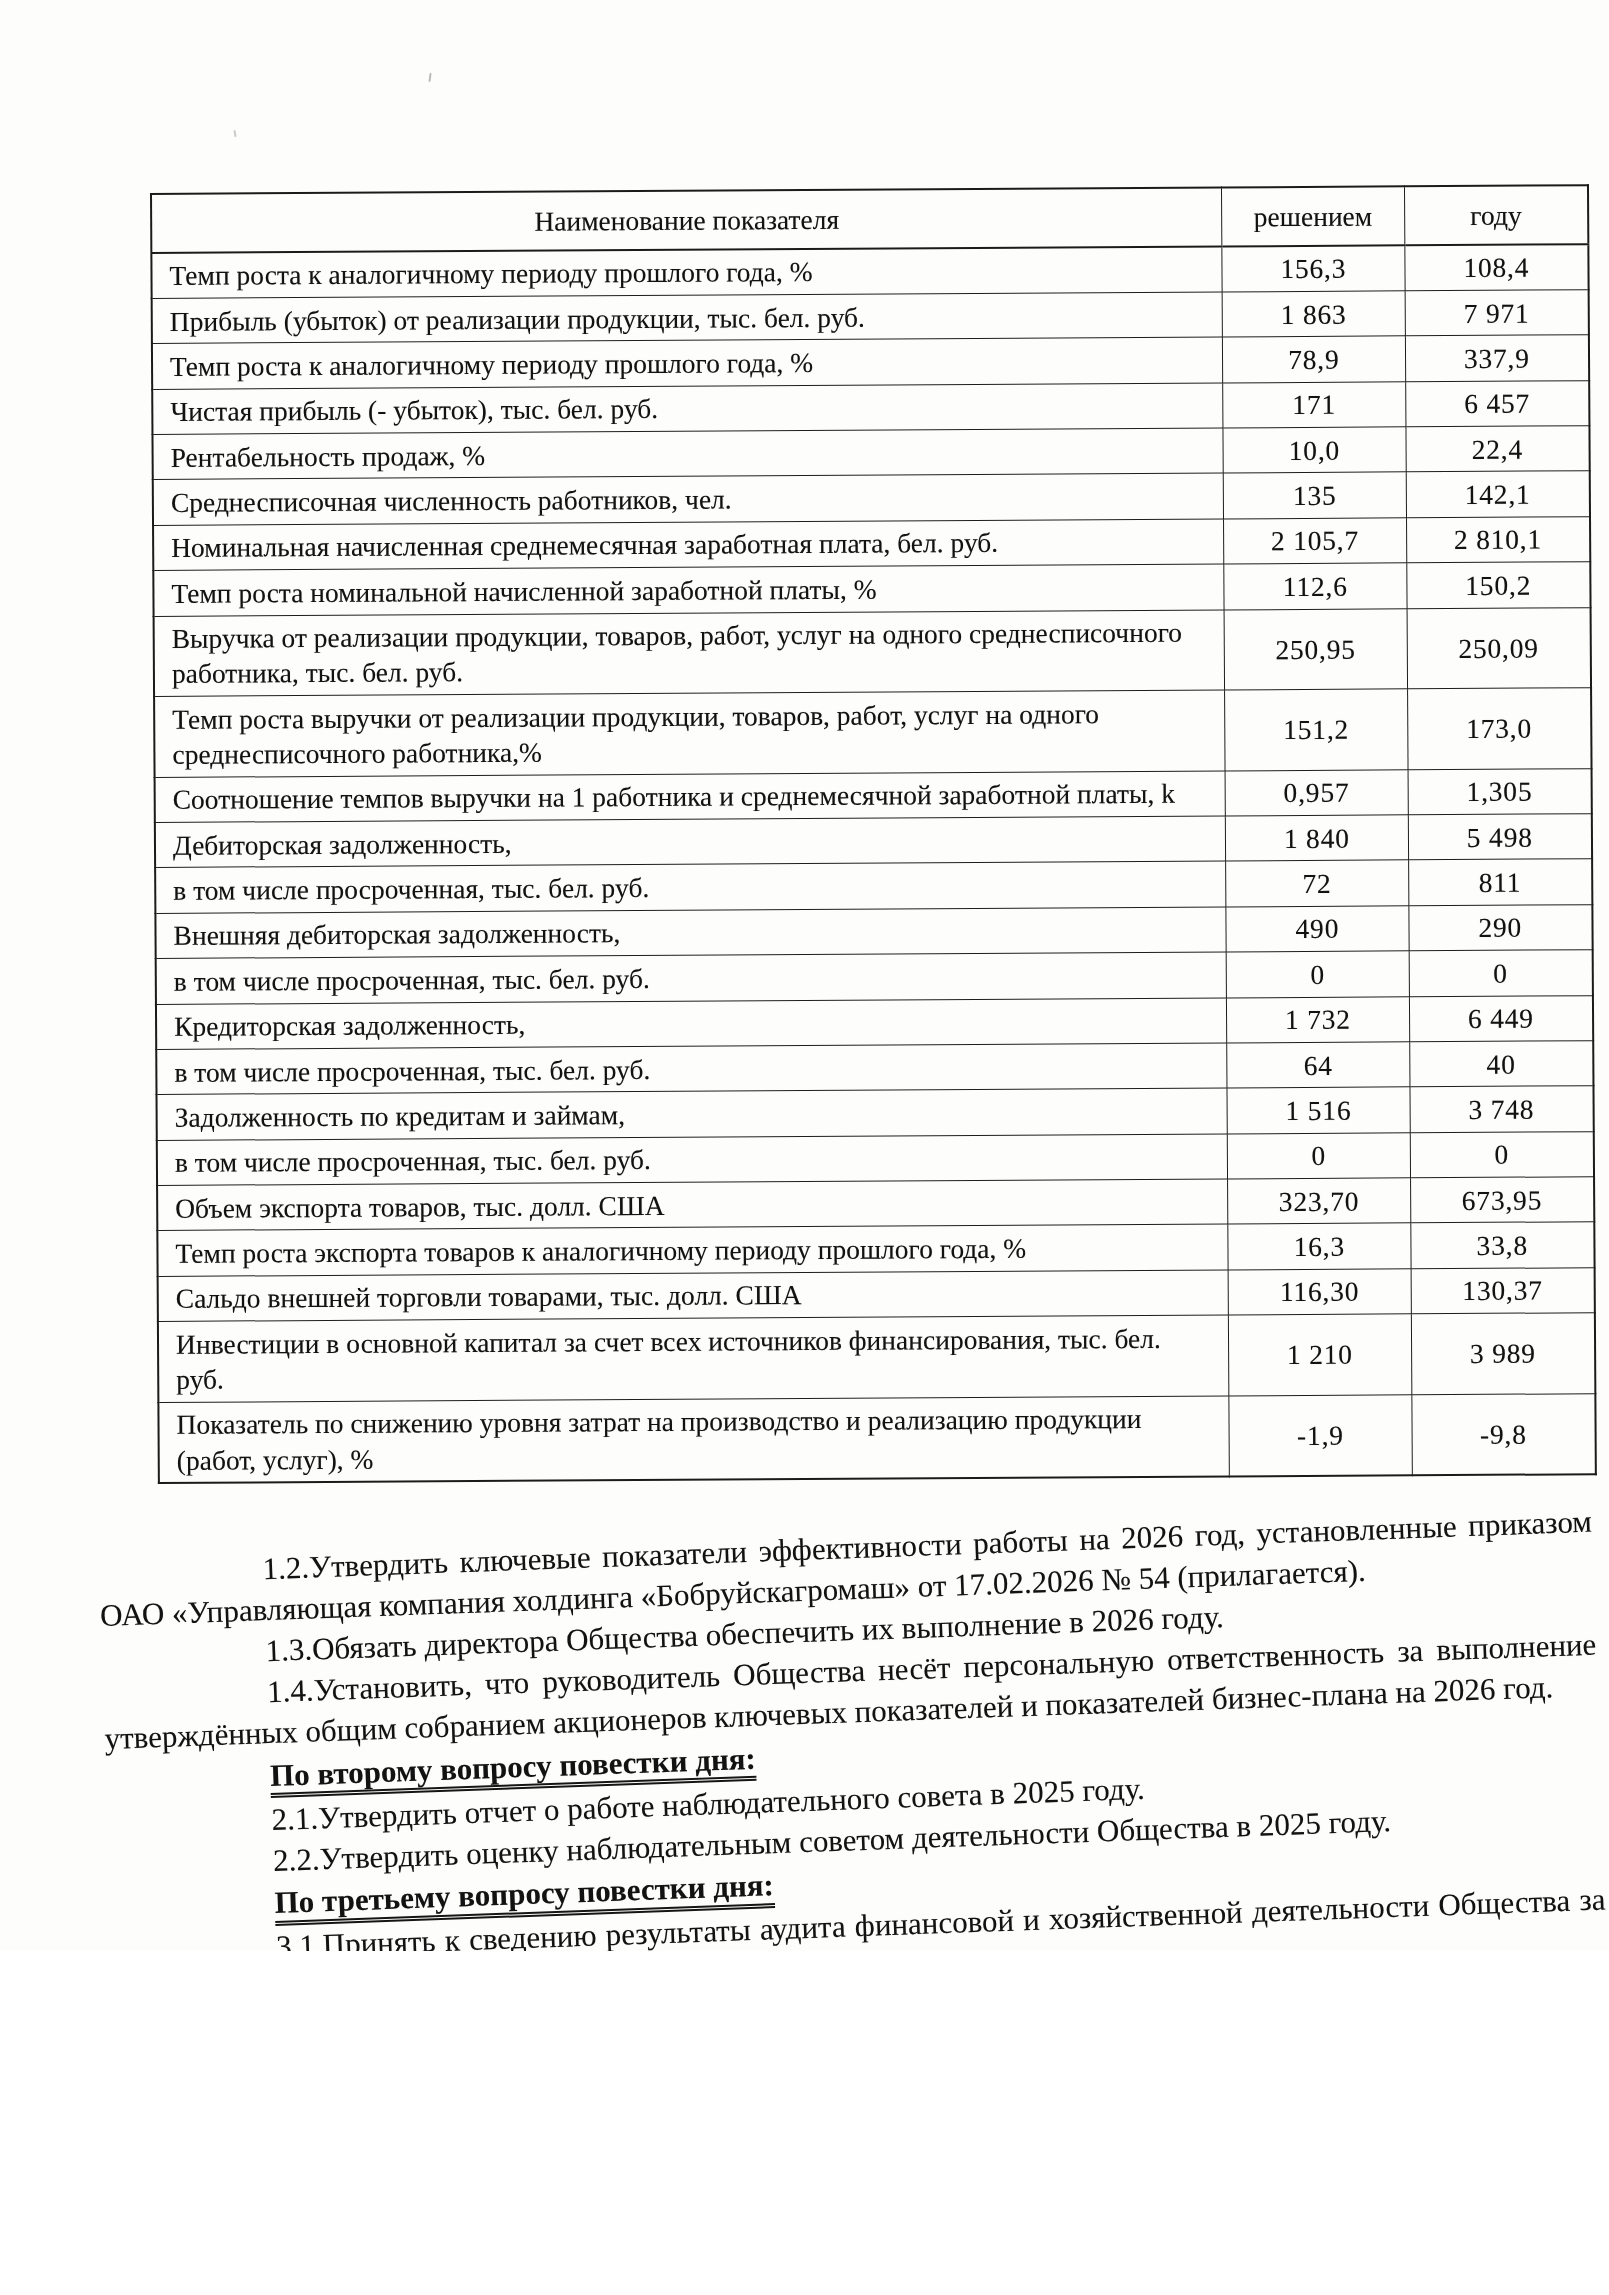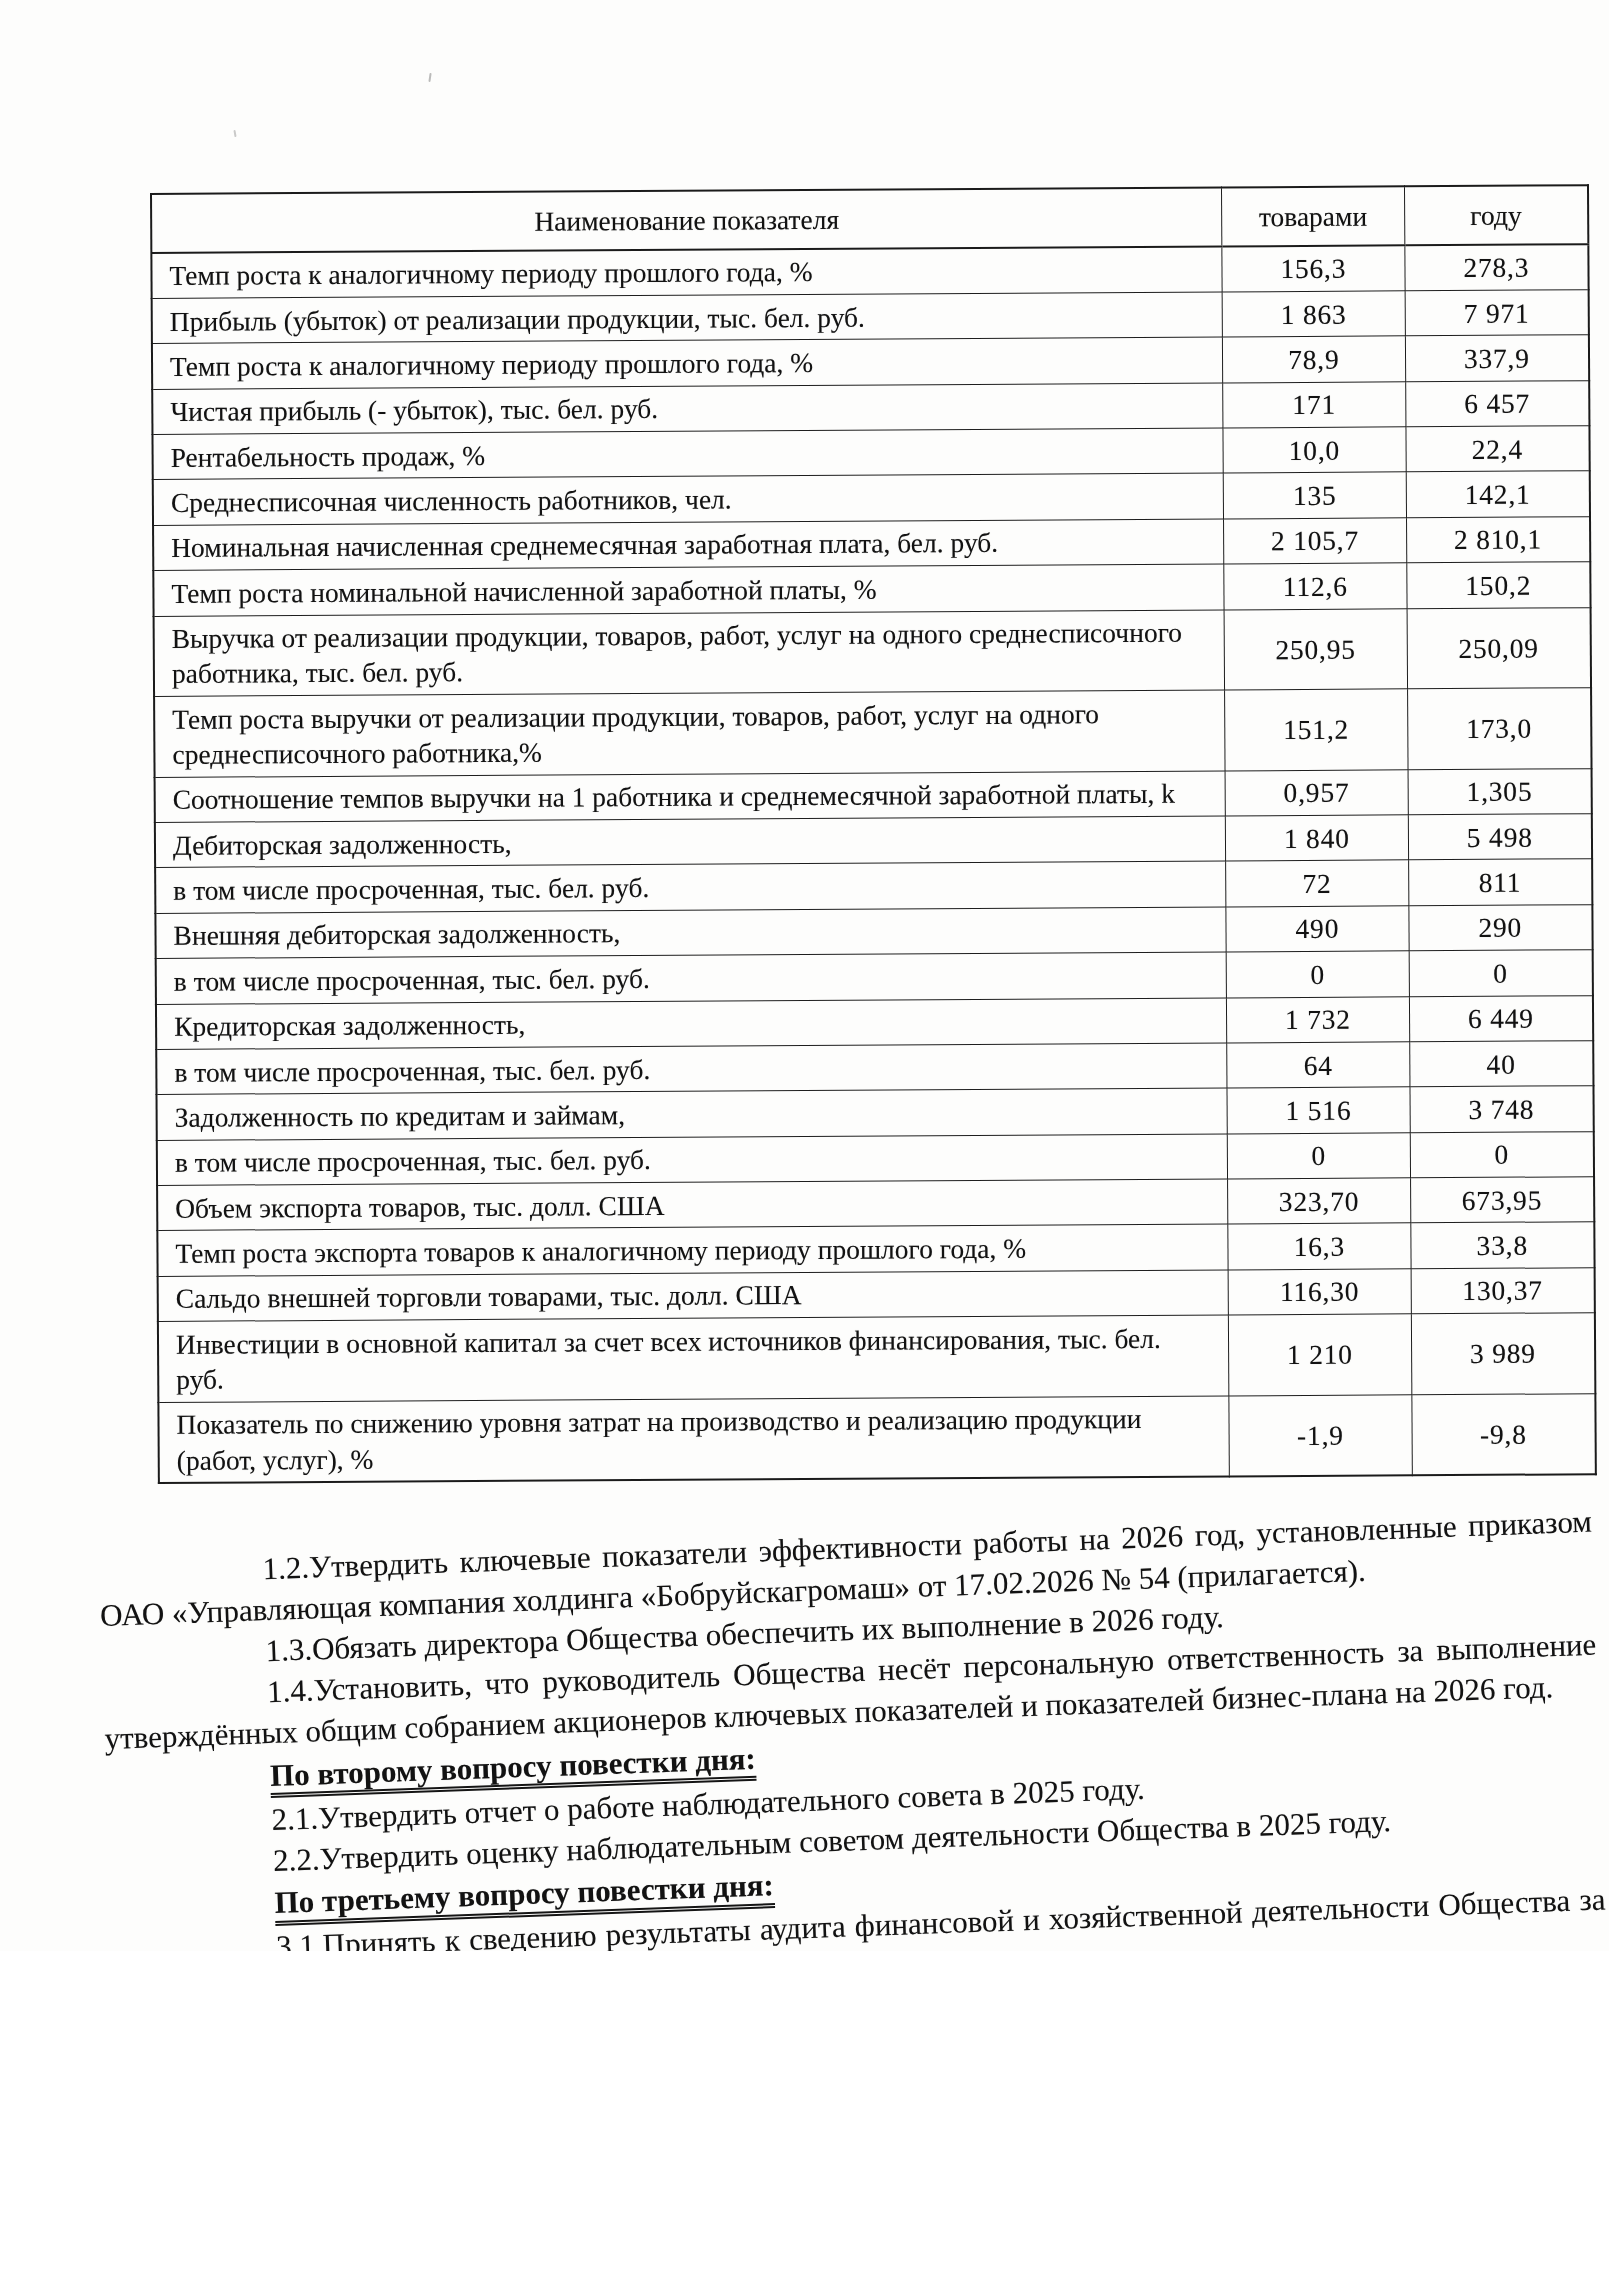--- a/index.html
+++ b/index.html
@@ -110,29 +110,29 @@
   <div class="table-wrap">
     <table class="kpi">
       <colgroup>
         <col class="c-name">
           <col class="c-plan">
           <col class="c-fact">
       </colgroup>
       <thead>
         <tr>
           <th>Наименование показателя</th>
-          <th>товарами</th>
+          <th>решением</th>
           <th>году</th>
         </tr>
       </thead>
       <tbody>
         <tr>
           <td class="name">Темп роста к аналогичному периоду прошлого года, %</td>
           <td class="num">156,3</td>
-          <td class="num">278,3</td>
+          <td class="num">108,4</td>
         </tr>
         <tr>
           <td class="name">Прибыль (убыток) от реализации продукции, тыс. бел. руб.</td>
           <td class="num">1 863</td>
           <td class="num">7 971</td>
         </tr>
         <tr>
           <td class="name">Темп роста к аналогичному периоду прошлого года, %</td>
           <td class="num">78,9</td>
           <td class="num">337,9</td>

